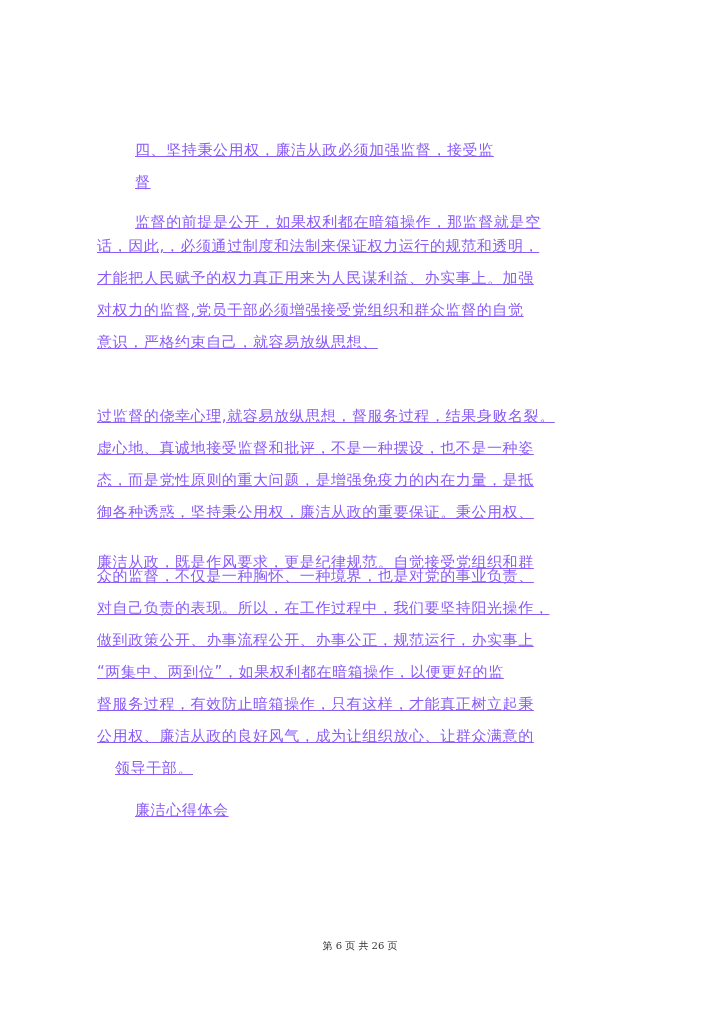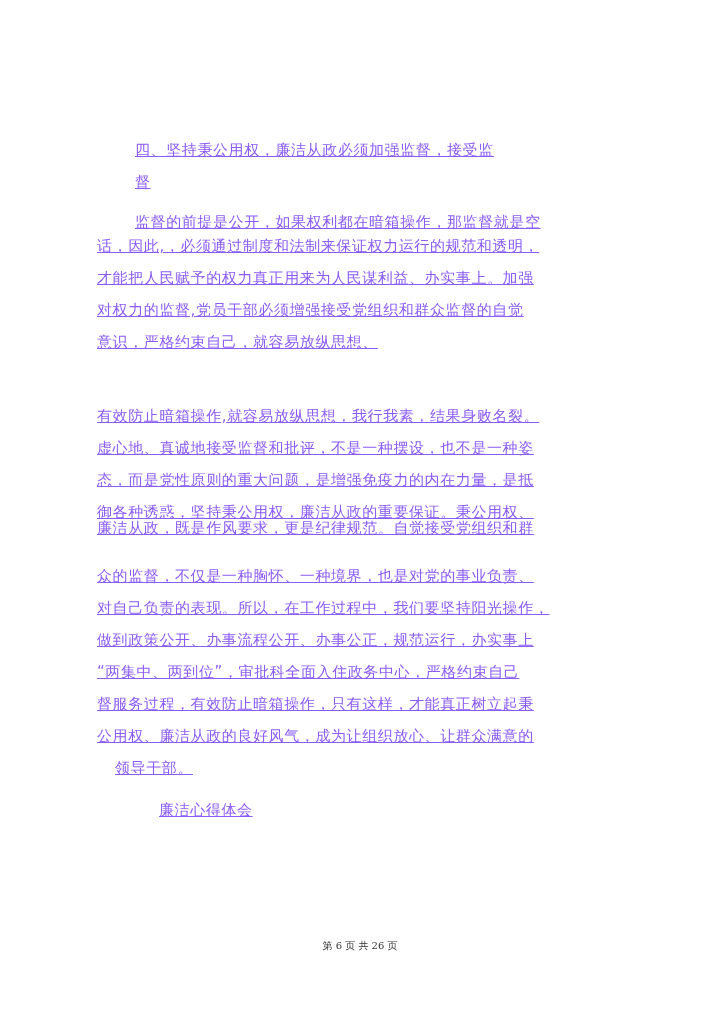--- a/index.html
+++ b/index.html
@@ -60,29 +60,29 @@
 
   <div class="line heading" style="top:134px;">四、坚持秉公用权，廉洁从政必须加强监督，接受监</div>
   <div class="line heading" style="top:166px;">督</div>
 
   <div class="line indent" style="top:198px;margin-top:8px;">监督的前提是公开，如果权利都在暗箱操作，那监督就是空</div>
   <div class="line" style="top:230px;">话，因此,，必须通过制度和法制来保证权力运行的规范和透明，</div>
   <div class="line" style="top:262px;">才能把人民赋予的权力真正用来为人民谋利益、办实事上。加强</div>
   <div class="line" style="top:294px;">对权力的监督,党员干部必须增强接受党组织和群众监督的自觉</div>
   <div class="line" style="top:326px;">意识，严格约束自己，就容易放纵思想、</div>
 
-  <div class="line" style="top:400px;">有效防止暗箱操作,就容易放纵思想，我行我素，结果身败名裂。</div>
+  <div class="line" style="top:400px;">过监督的侥幸心理,就容易放纵思想，督服务过程，结果身败名裂。</div>
   <div class="line" style="top:432px;">虚心地、真诚地接受监督和批评，不是一种摆设，也不是一种姿</div>
   <div class="line" style="top:464px;">态，而是党性原则的重大问题，是增强免疫力的内在力量，是抵</div>
   <div class="line" style="top:496px;">御各种诱惑，坚持秉公用权，廉洁从政的重要保证。秉公用权、</div>
-  <div class="line" style="top:512px;">廉洁从政，既是作风要求，更是纪律规范。自觉接受党组织和群</div>
+  <div class="line" style="top:546px;">廉洁从政，既是作风要求，更是纪律规范。自觉接受党组织和群</div>
   <div class="line" style="top:592px;">对自己负责的表现。所以，在工作过程中，我们要坚持阳光操作，</div>
   <div class="line" style="top:560px;">众的监督，不仅是一种胸怀、一种境界，也是对党的事业负责、</div>
   <div class="line" style="top:624px;">做到政策公开、办事流程公开、办事公正，规范运行，办实事上</div>
-  <div class="line" style="top:656px;">“两集中、两到位”，审批科全面入住政务中心，严格约束自己</div>
+  <div class="line" style="top:656px;">“两集中、两到位”，如果权利都在暗箱操作，以便更好的监</div>
   <div class="line" style="top:688px;">督服务过程，有效防止暗箱操作，只有这样，才能真正树立起秉</div>
   <div class="line" style="top:720px;">公用权、廉洁从政的良好风气，成为让组织放心、让群众满意的</div>
   <div class="line" style="top:752px;margin-left:18px;">领导干部。</div>
 
-  <div class="line indent" style="top:794px;margin-left:24px;">廉洁心得体会</div>
+  <div class="line indent" style="top:794px;">廉洁心得体会</div>
 
   <div class="footer">第 6 页  共 26 页</div>
 </div>
 
 </body></html>

